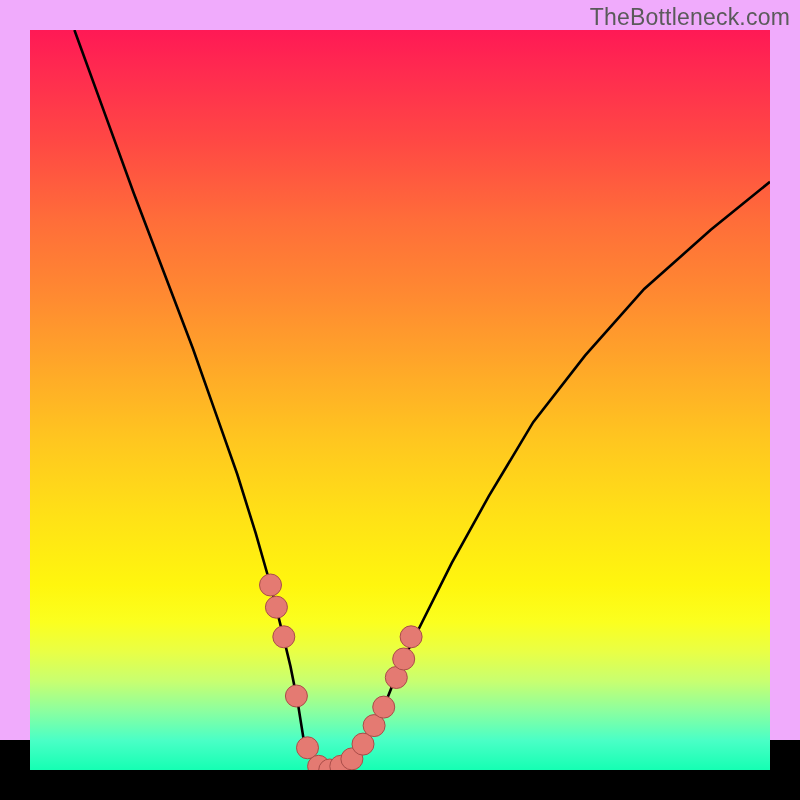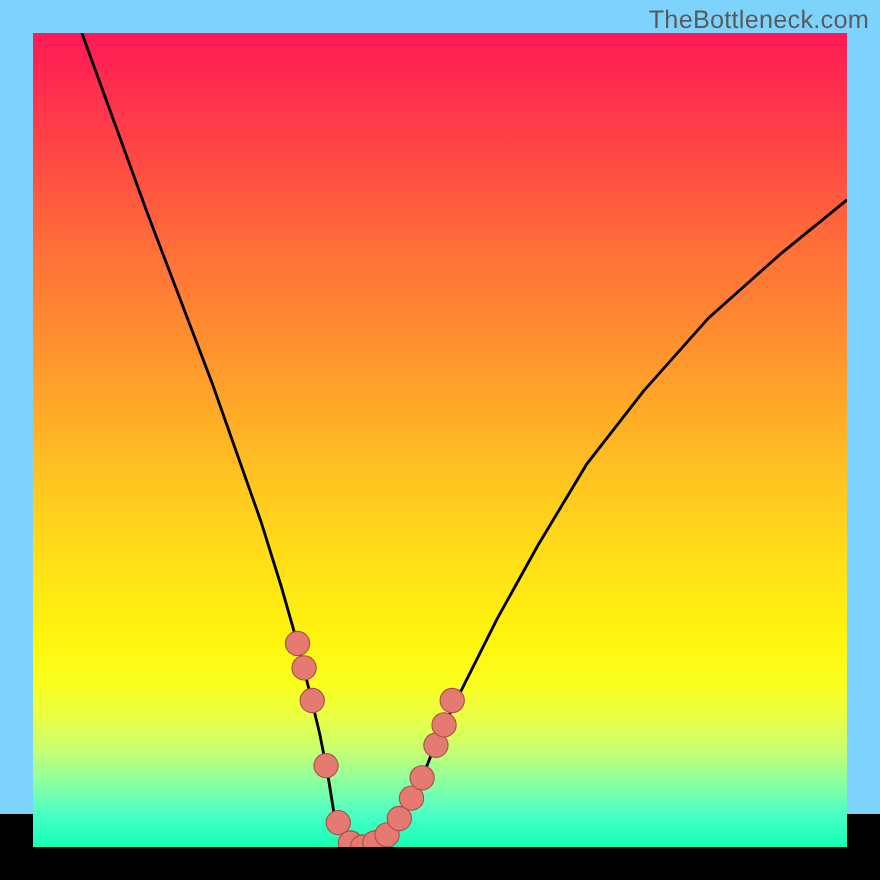--- a/index.html
+++ b/index.html
@@ -1,21 +1,21 @@
 <!DOCTYPE html>
 <html><head>
 <meta charset="utf-8">
 <style>
   * { margin: 0; padding: 0; box-sizing: border-box; }
   html, body { width: 800px; height: 800px; background: #000; overflow: hidden; }
   .stage {
     position: relative;
     width: 800px;
     height: 740px;
-    background: #7dd3fc;
+    background: #f0abfc;
   }
   .plot-area {
     position: absolute;
     left: 30px;
     top: 30px;
     width: 740px;
     height: 740px;
   }
   .gradient-bg {
     position: absolute;

